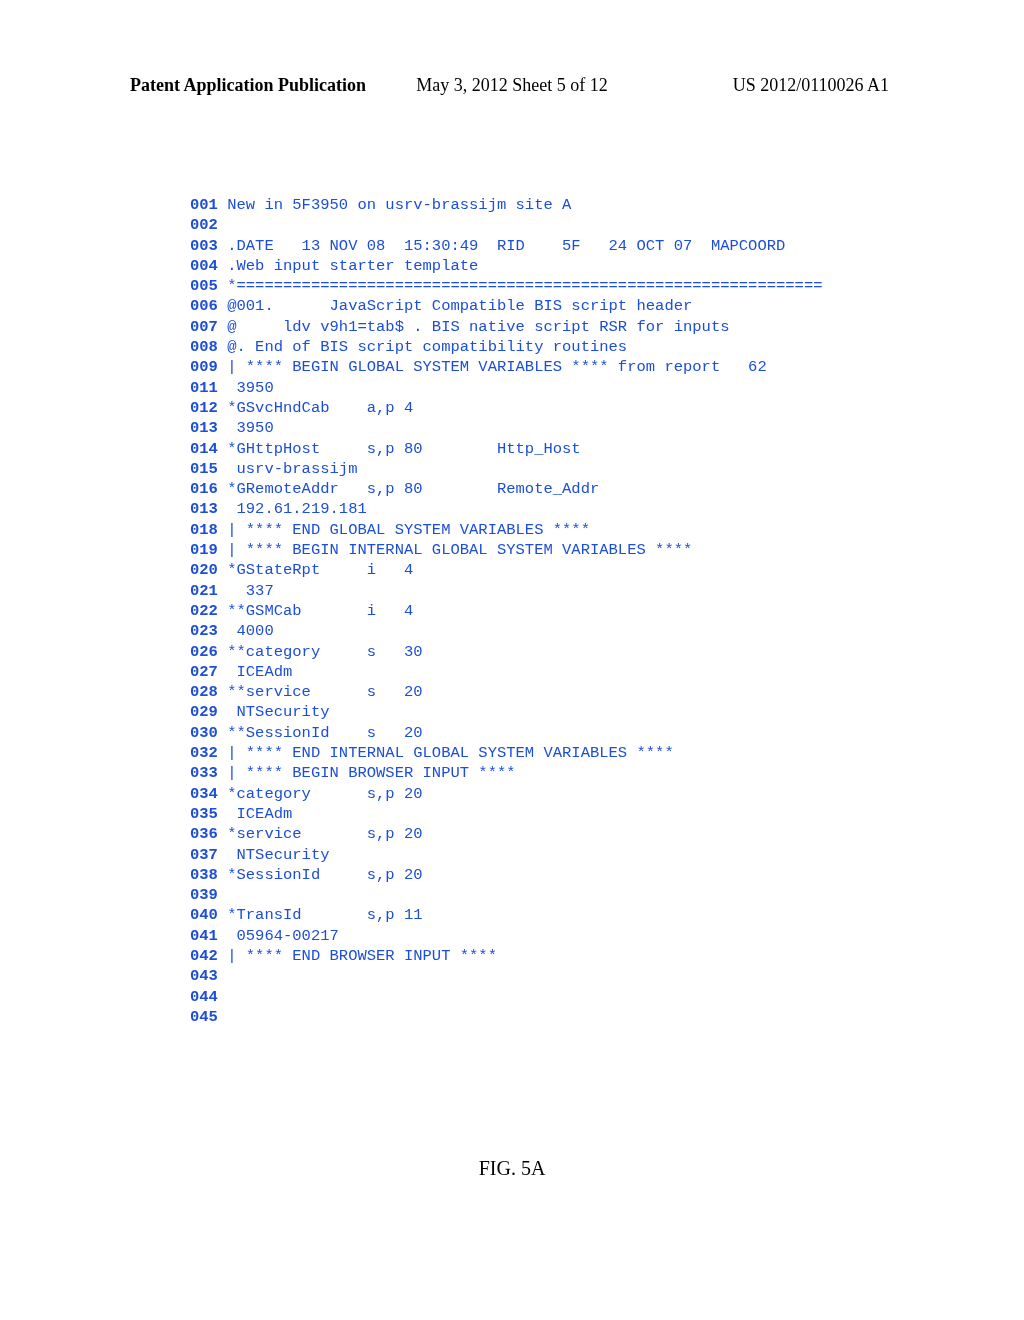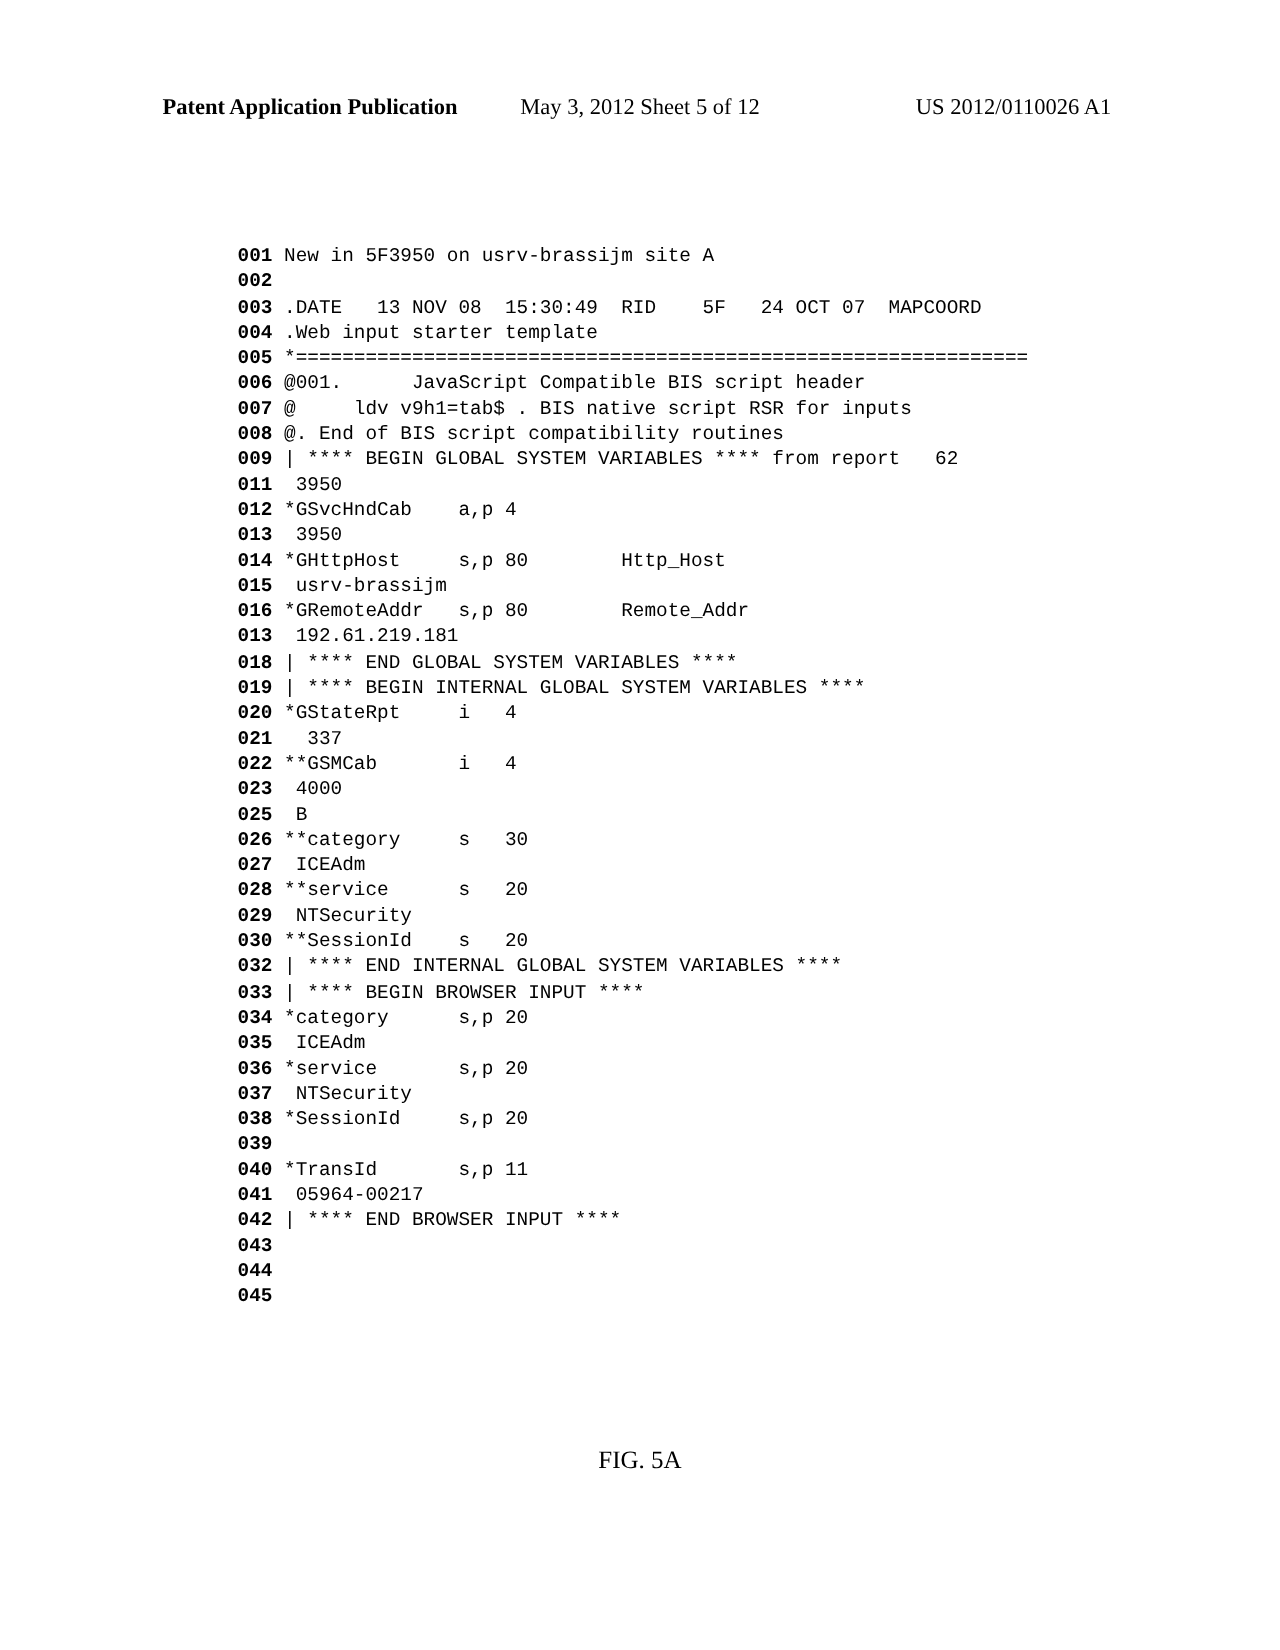--- a/index.html
+++ b/index.html
@@ -33,21 +33,21 @@
     .header-right {
       position: absolute;
       right: 135px;
     }
     .code-listing {
       position: absolute;
       top: 195px;
       left: 190px;
       font-family: 'Times New Roman', Georgia, serif;
       font-size: 15.5px;
-      color: #000000;
+      color: #1d4ed8;
     }
     .code-line {
       white-space: pre;
       font-family: 'Courier New', Courier, monospace;
       line-height: 1.31;
     }
     .line-num {
       font-weight: bold;
       font-family: 'Courier New', Courier, monospace;
     }
@@ -89,21 +89,20 @@
     <div class="code-line"><span class="line-num">014</span><span class="line-content"> *GHttpHost     s,p 80        Http_Host</span></div>
     <div class="code-line"><span class="line-num">015</span><span class="line-content">  usrv-brassijm</span></div>
     <div class="code-line"><span class="line-num">016</span><span class="line-content"> *GRemoteAddr   s,p 80        Remote_Addr</span></div>
     <div class="code-line"><span class="line-num">013</span><span class="line-content">  192.61.219.181</span></div>
     <div class="code-line"><span class="line-num">018</span><span class="line-content"> | **** END GLOBAL SYSTEM VARIABLES ****</span></div>
     <div class="code-line"><span class="line-num">019</span><span class="line-content"> | **** BEGIN INTERNAL GLOBAL SYSTEM VARIABLES ****</span></div>
     <div class="code-line"><span class="line-num">020</span><span class="line-content"> *GStateRpt     i   4</span></div>
     <div class="code-line"><span class="line-num">021</span><span class="line-content">   337</span></div>
     <div class="code-line"><span class="line-num">022</span><span class="line-content"> **GSMCab       i   4</span></div>
     <div class="code-line"><span class="line-num">023</span><span class="line-content">  4000</span></div>
-    <div class="code-line"><span class="line-num">025</span><span class="line-content">  B</span></div>
     <div class="code-line"><span class="line-num">026</span><span class="line-content"> **category     s   30</span></div>
     <div class="code-line"><span class="line-num">027</span><span class="line-content">  ICEAdm</span></div>
     <div class="code-line"><span class="line-num">028</span><span class="line-content"> **service      s   20</span></div>
     <div class="code-line"><span class="line-num">029</span><span class="line-content">  NTSecurity</span></div>
     <div class="code-line"><span class="line-num">030</span><span class="line-content"> **SessionId    s   20</span></div>
     <div class="code-line"><span class="line-num">032</span><span class="line-content"> | **** END INTERNAL GLOBAL SYSTEM VARIABLES ****</span></div>
     <div class="code-line"><span class="line-num">033</span><span class="line-content"> | **** BEGIN BROWSER INPUT ****</span></div>
     <div class="code-line"><span class="line-num">034</span><span class="line-content"> *category      s,p 20</span></div>
     <div class="code-line"><span class="line-num">035</span><span class="line-content">  ICEAdm</span></div>
     <div class="code-line"><span class="line-num">036</span><span class="line-content"> *service       s,p 20</span></div>

